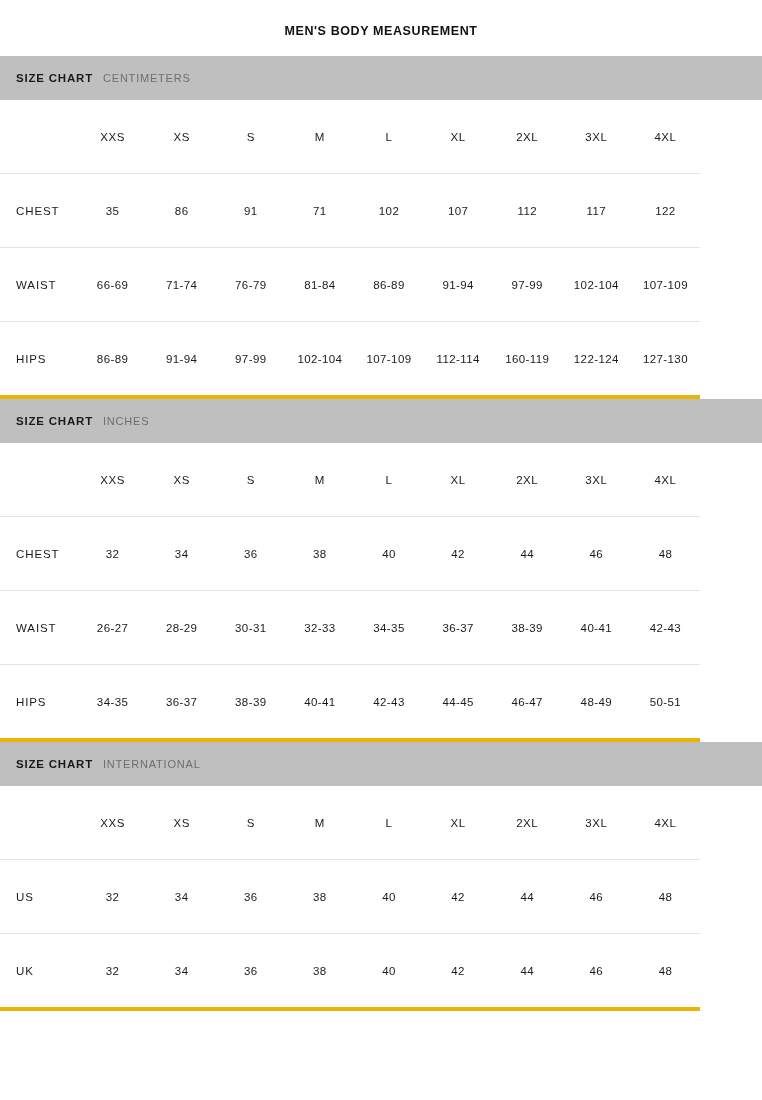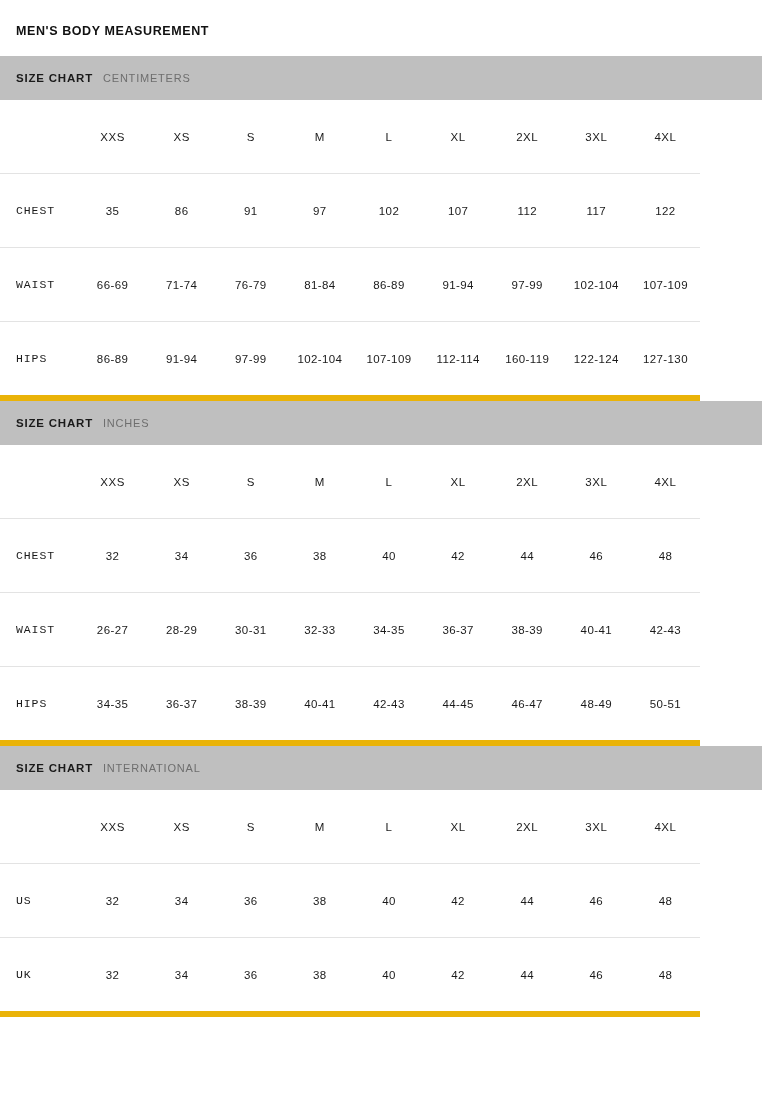--- a/index.html
+++ b/index.html
@@ -17,20 +17,21 @@
   .page {
     width: 762px;
     box-sizing: border-box;
   }
   .page-title {
     font-size: 12.5px;
     font-weight: bold;
     letter-spacing: 0.6px;
     padding: 24px 16px 18px 16px;
     color: #111111;
+    text-align: center;
   }
   .section-header {
     background: #bfbfbf;
     padding: 16px 16px;
     display: flex;
     align-items: center;
     gap: 10px;
   }
   .section-header .sh-title {
     font-size: 11.5px;
@@ -69,24 +70,23 @@
   table.size-table thead th.corner {
     border-bottom: 1px solid #e3e3e3;
   }
   table.size-table td.row-label,
   table.size-table th.row-label {
     text-align: left;
     padding-left: 16px;
     letter-spacing: 0.9px;
     font-size: 11.5px;
     color: #1a1a1a;
-    font-family: Liberation Mono, monospace;
   }
   table.size-table tr:last-child td {
-    border-bottom: 6px solid #eab308;
+    border-bottom: 4px solid #eab308;
   }
   .section-block { width: 762px; }
 </style>
 </head>
 <body>
 
 <div class="page">
 
   <div class="page-title">MEN'S BODY MEASUREMENT</div>
 
@@ -121,21 +121,21 @@
           <th>3XL</th>
           <th>4XL</th>
         </tr>
       </thead>
       <tbody>
         <tr>
           <td class="row-label">CHEST</td>
           <td>35</td>
           <td>86</td>
           <td>91</td>
-          <td>97</td>
+          <td>71</td>
           <td>102</td>
           <td>107</td>
           <td>112</td>
           <td>117</td>
           <td>122</td>
         </tr>
         <tr>
           <td class="row-label">WAIST</td>
           <td>66-69</td>
           <td>71-74</td>

